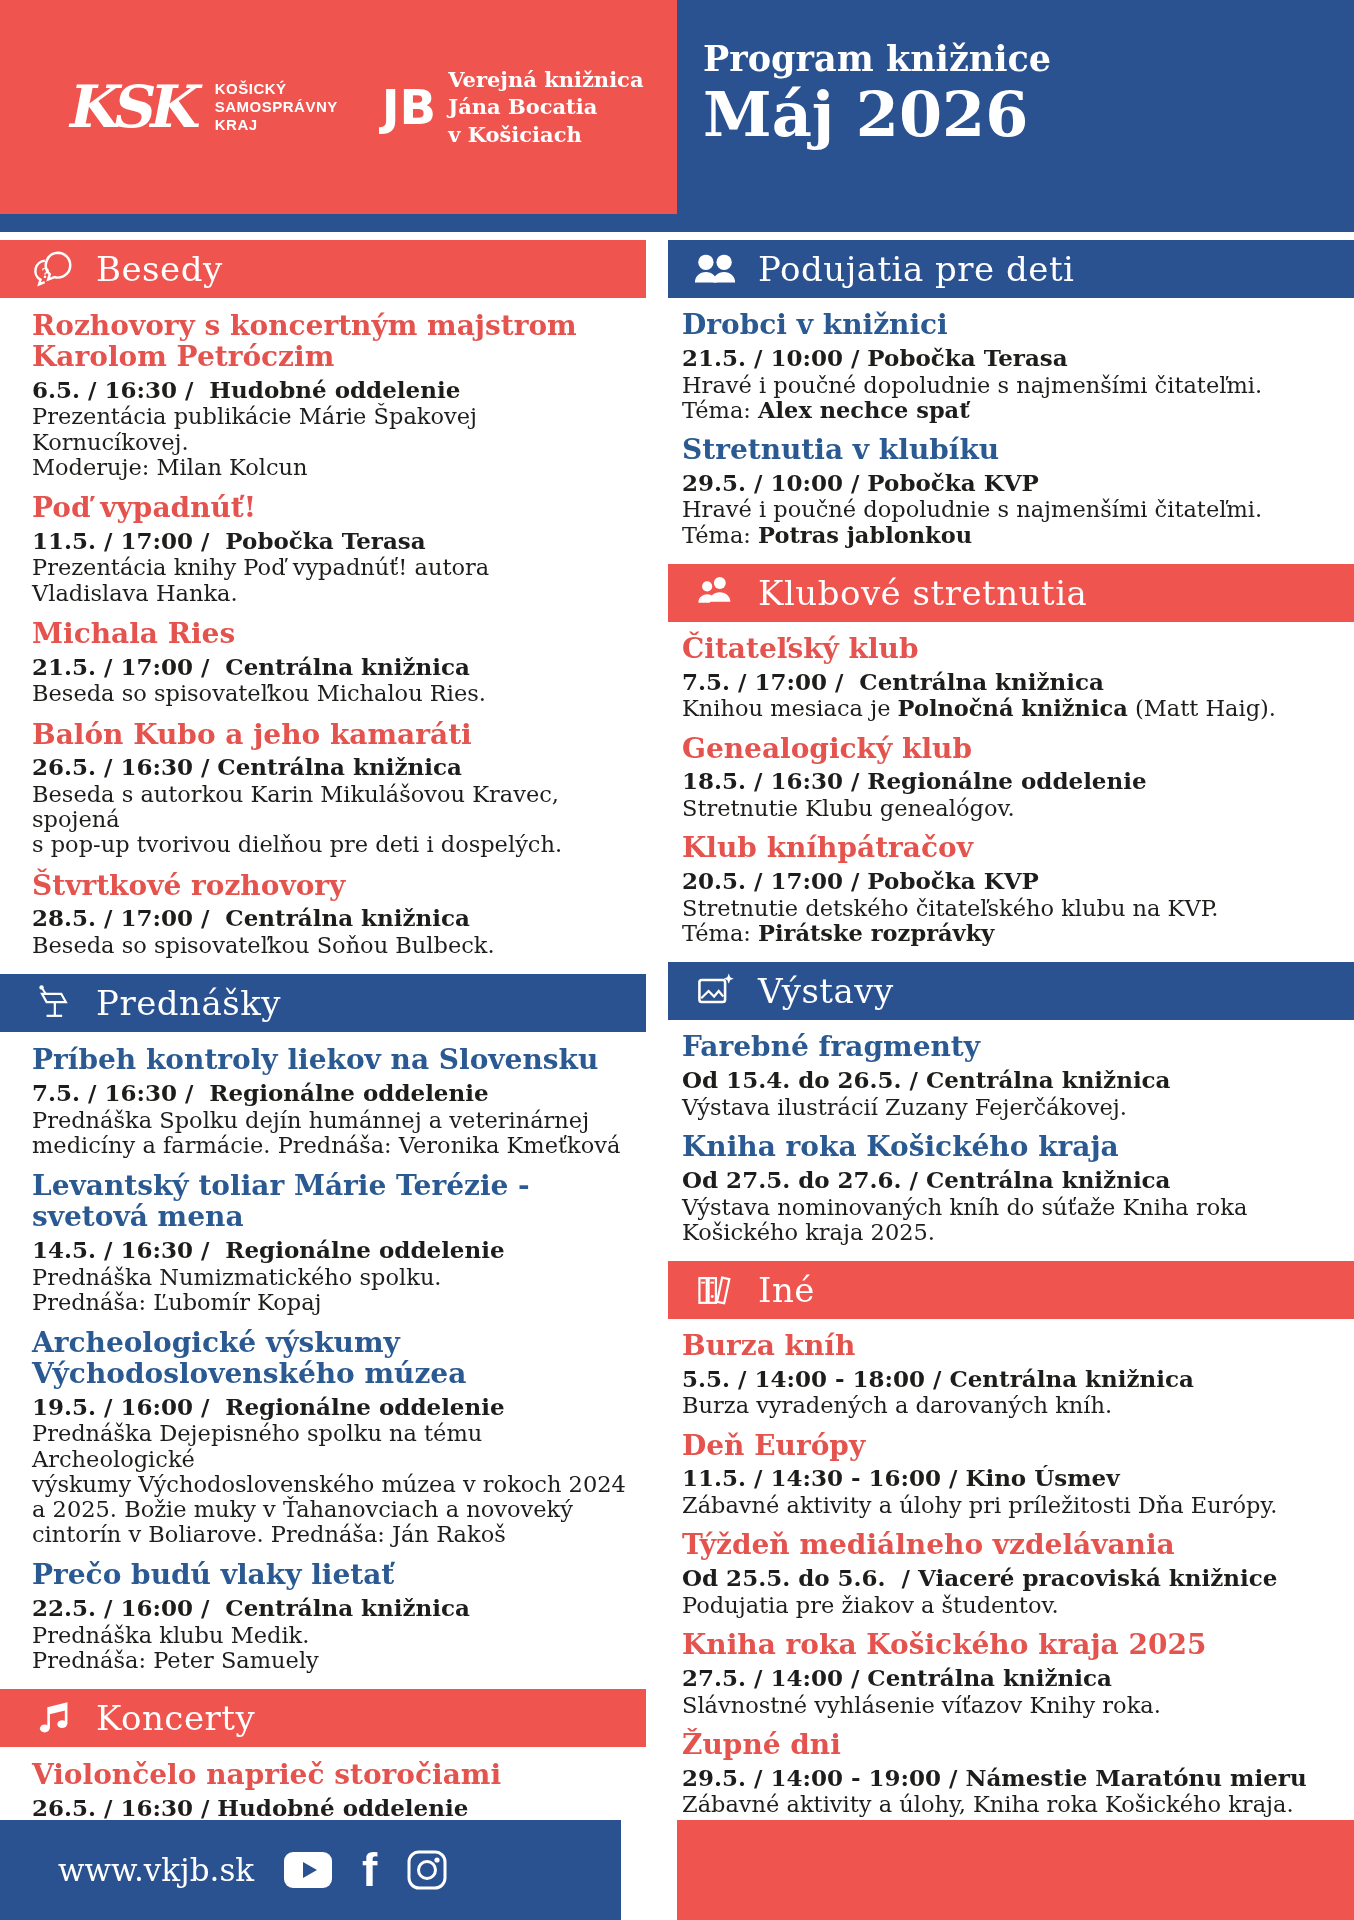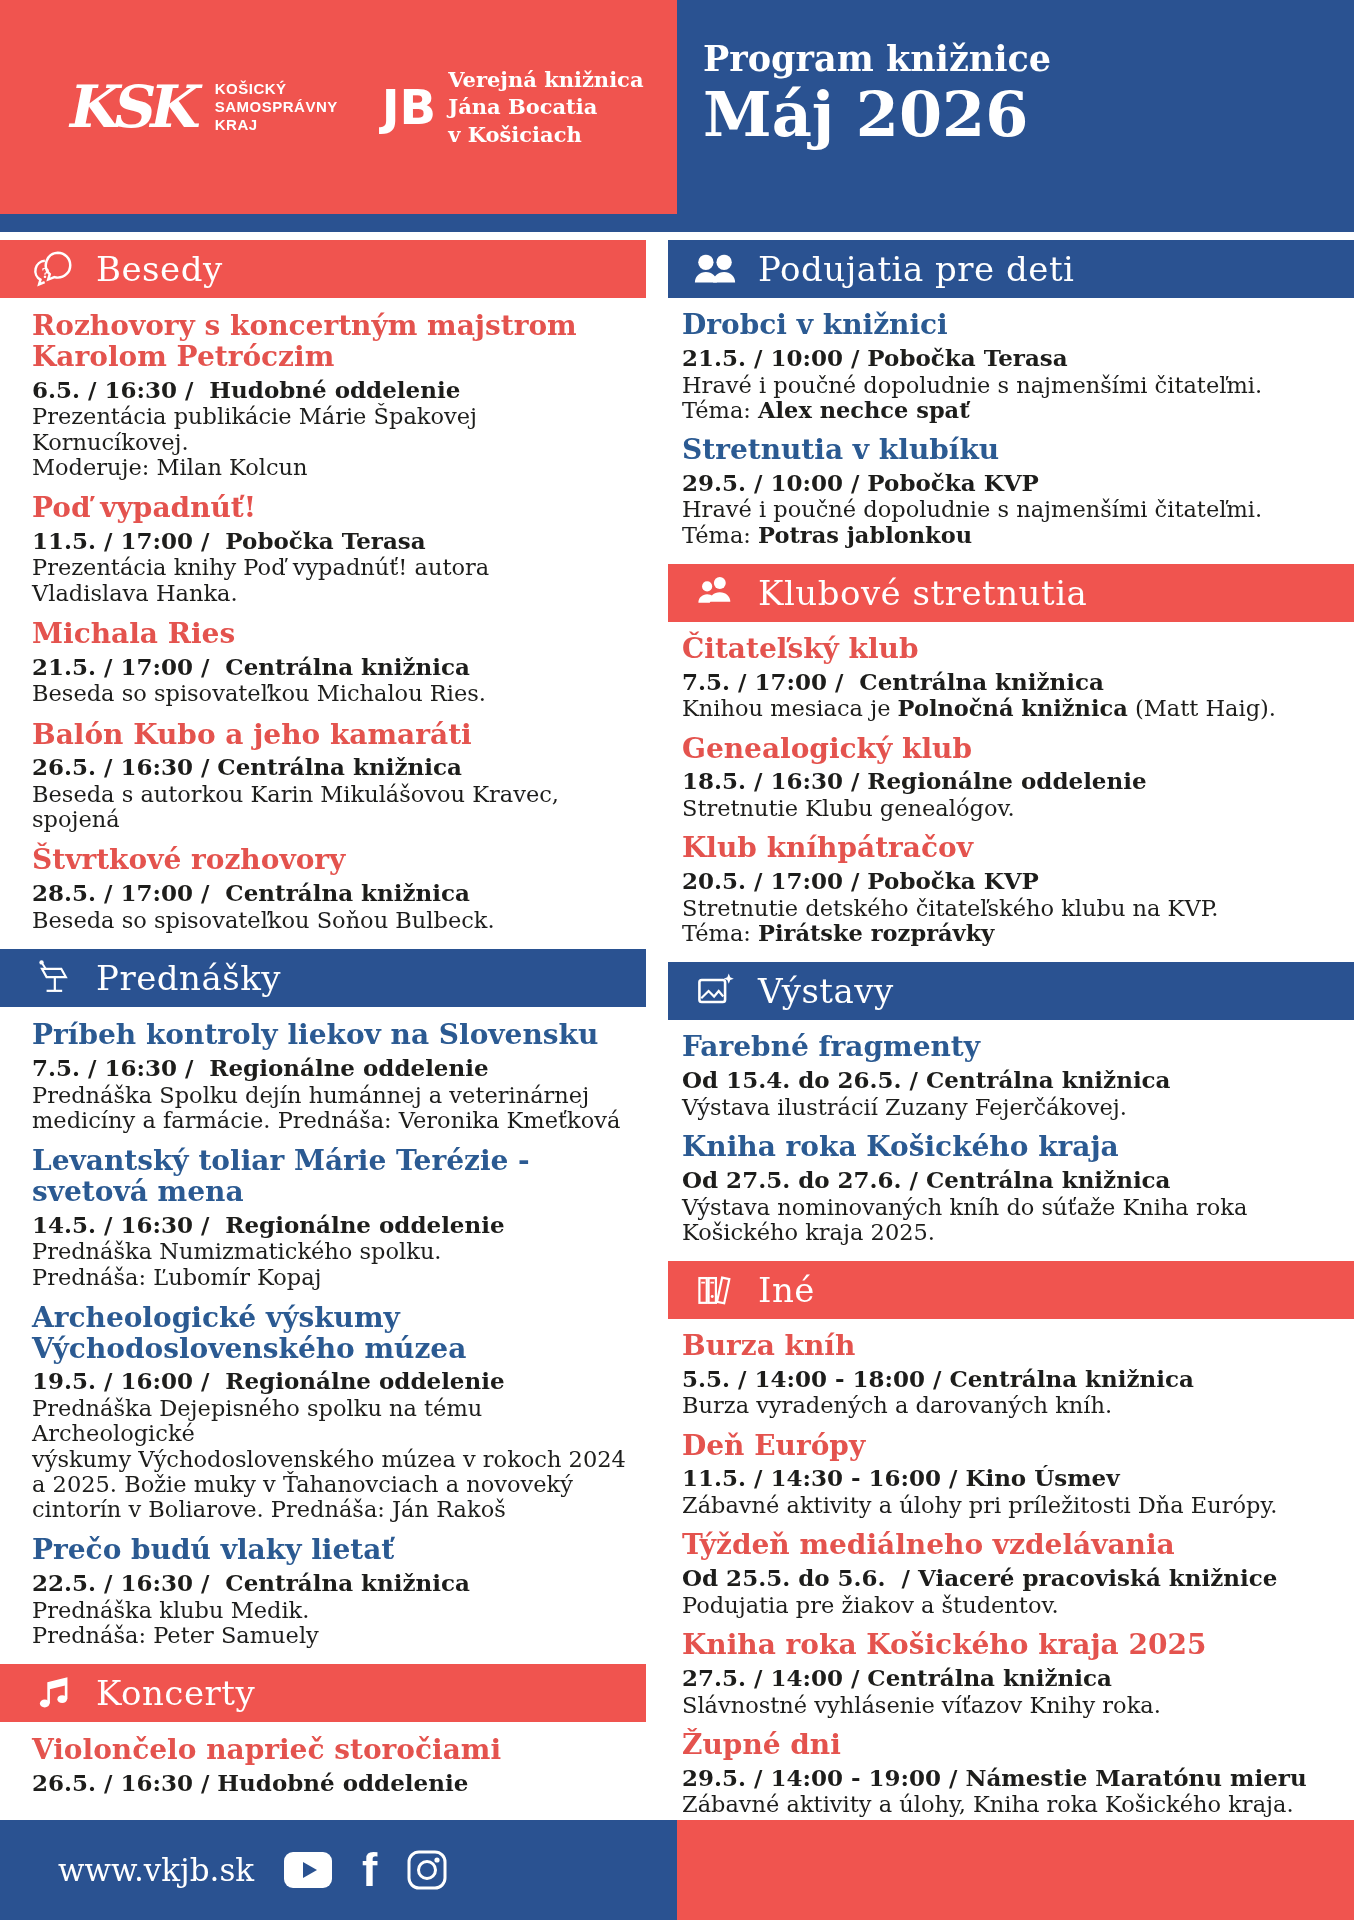--- a/index.html
+++ b/index.html
@@ -46,21 +46,21 @@
   .event{margin-top:13px;}
   .ev-title{font-size:28px;font-weight:bold;line-height:1.1;white-space:pre-line;}
   .ev-title.red{color:var(--title-red);}
   .ev-title.blue{color:var(--title-blue);}
   .ev-meta{font-size:23px;font-weight:bold;line-height:1.25;margin-top:3px;white-space:pre-wrap;}
   .ev-desc{font-size:22.5px;line-height:1.12;}
   .ev-line{display:block;}
   .ev-desc b{font-weight:bold;}
 
   
-  .footer-left{position:absolute;top:1820px;left:0;width:677px;height:100px;background:var(--blue);
+  .footer-left{position:absolute;top:1820px;left:0;width:621px;height:100px;background:var(--blue);
     display:flex;align-items:center;gap:30px;padding-left:58px;color:#fff;}
   .footer-right{position:absolute;top:1820px;left:677px;width:677px;height:100px;background:var(--coral);}
   .site{font-size:31px;}
   .soc{display:inline-flex;align-items:center;justify-content:center;height:46px;}
   .fb-f{font-family:"Liberation Sans", sans-serif;font-weight:bold;font-size:46px;line-height:1;}
 </style>
 </head>
 <body>
 
 <header class="banner-left">
@@ -122,20 +122,21 @@
           <p class="ev-meta">21.5. / 17:00 /  Centrálna knižnica</p>
           <p class="ev-desc">
             <span class="ev-line"><span>Beseda so spisovateľkou Michalou Ries.</span></span>
           </p>
         </article>
         <article class="event">
           <h3 class="ev-title red">Balón Kubo a jeho kamaráti</h3>
           <p class="ev-meta">26.5. / 16:30 / Centrálna knižnica</p>
           <p class="ev-desc">
             <span class="ev-line"><span>Beseda s autorkou Karin Mikulášovou Kravec, spojená</span></span>
+            <span class="ev-line"><span>s pop-up tvorivou dielňou pre deti i dospelých.</span></span>
           </p>
         </article>
         <article class="event">
           <h3 class="ev-title red">Štvrtkové rozhovory</h3>
           <p class="ev-meta">28.5. / 17:00 /  Centrálna knižnica</p>
           <p class="ev-desc">
             <span class="ev-line"><span>Beseda so spisovateľkou Soňou Bulbeck.</span></span>
           </p>
         </article>
       </section>
@@ -175,21 +176,21 @@
           <p class="ev-meta">19.5. / 16:00 /  Regionálne oddelenie</p>
           <p class="ev-desc">
             <span class="ev-line"><span>Prednáška Dejepisného spolku na tému Archeologické</span></span>
             <span class="ev-line"><span>výskumy Východoslovenského múzea v rokoch 2024</span></span>
             <span class="ev-line"><span>a 2025. Božie muky v Ťahanovciach a novoveký</span></span>
             <span class="ev-line"><span>cintorín v Boliarove. Prednáša: Ján Rakoš</span></span>
           </p>
         </article>
         <article class="event">
           <h3 class="ev-title blue">Prečo budú vlaky lietať</h3>
-          <p class="ev-meta">22.5. / 16:30 /  Centrálna knižnica</p>
+          <p class="ev-meta">22.5. / 16:00 /  Centrálna knižnica</p>
           <p class="ev-desc">
             <span class="ev-line"><span>Prednáška klubu Medik.</span></span>
             <span class="ev-line"><span>Prednáša: Peter Samuely</span></span>
           </p>
         </article>
       </section>
       <section class="sec">
         <div class="sec-bar red">
           <span class="sec-icon">
             <svg viewBox="0 0 48 48" width="42" height="42">

